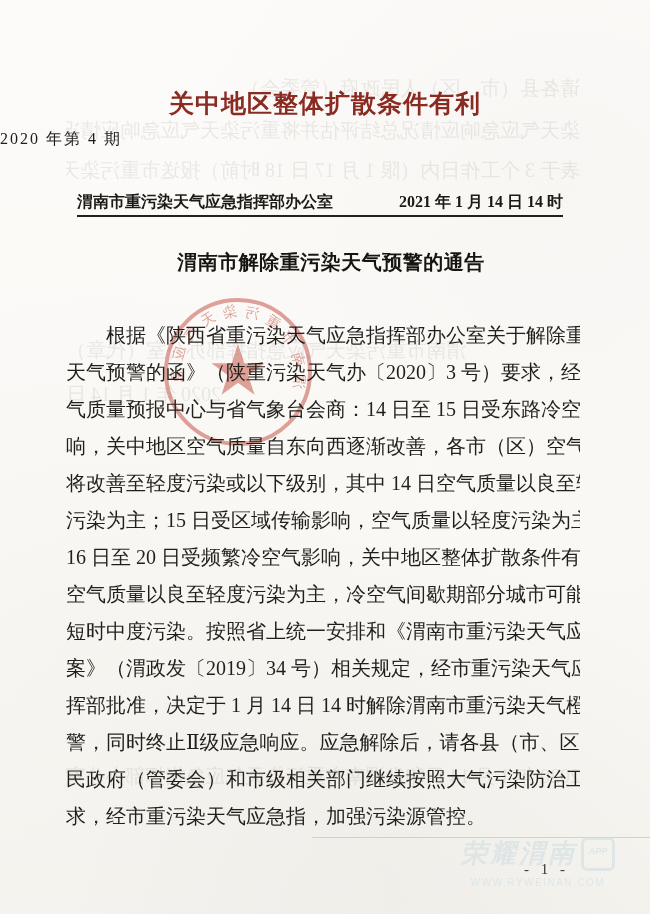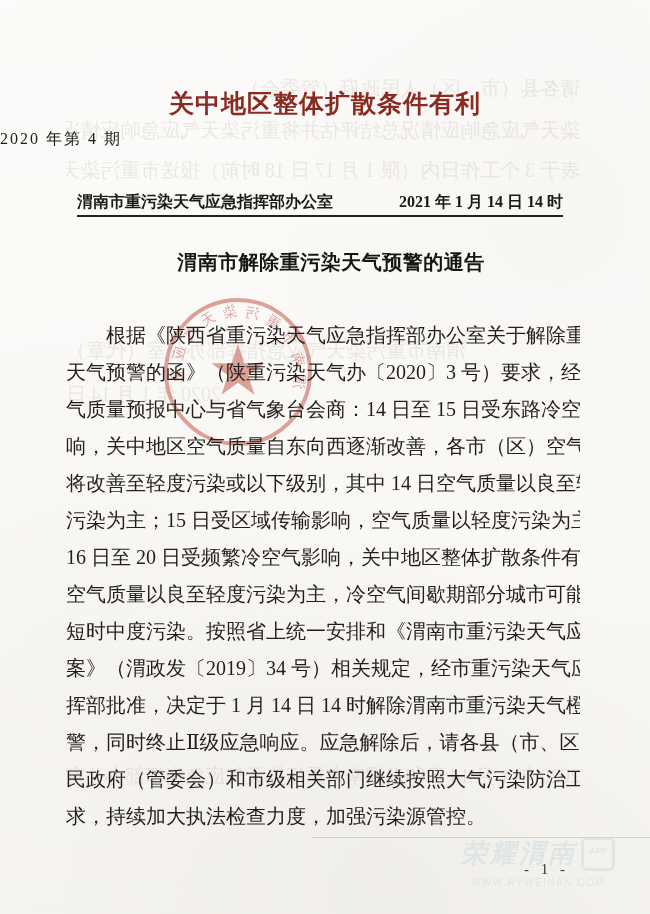--- a/index.html
+++ b/index.html
@@ -136,21 +136,21 @@
     <div class="bline">响，关中地区空气质量自东向西逐渐改善，各市（区）空气质量</div>
     <div class="bline">将改善至轻度污染或以下级别，其中 14 日空气质量以良至轻度</div>
     <div class="bline">污染为主；15 日受区域传输影响，空气质量以轻度污染为主。</div>
     <div class="bline">16 日至 20 日受频繁冷空气影响，关中地区整体扩散条件有利，</div>
     <div class="bline">空气质量以良至轻度污染为主，冷空气间歇期部分城市可能出现</div>
     <div class="bline">短时中度污染。按照省上统一安排和《渭南市重污染天气应急预</div>
     <div class="bline">案》（渭政发〔2019〕34 号）相关规定，经市重污染天气应急指</div>
     <div class="bline">挥部批准，决定于 1 月 14 日 14 时解除渭南市重污染天气橙色预</div>
     <div class="bline">警，同时终止Ⅱ级应急响应。应急解除后，请各县（市、区）人</div>
     <div class="bline">民政府（管委会）和市级相关部门继续按照大气污染防治工作要</div>
-    <div class="bline last">求，持续加大执法检查力度，加强污染源管控。</div>
+    <div class="bline last">求，经市重污染天气应急指，加强污染源管控。</div>
   </div>
 
   <div class="streak"></div>
   <div class="watermark">
     <div class="wm-row">
       <span class="wm-main">荣耀渭南</span>
       <span class="wm-logo">APP</span>
     </div>
     <div class="wm-sub">WWW.RYWEINAN.COM</div>
   </div>

